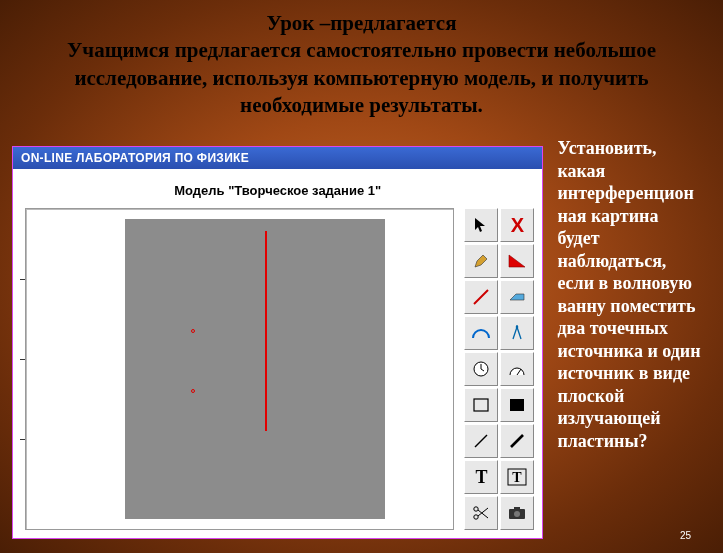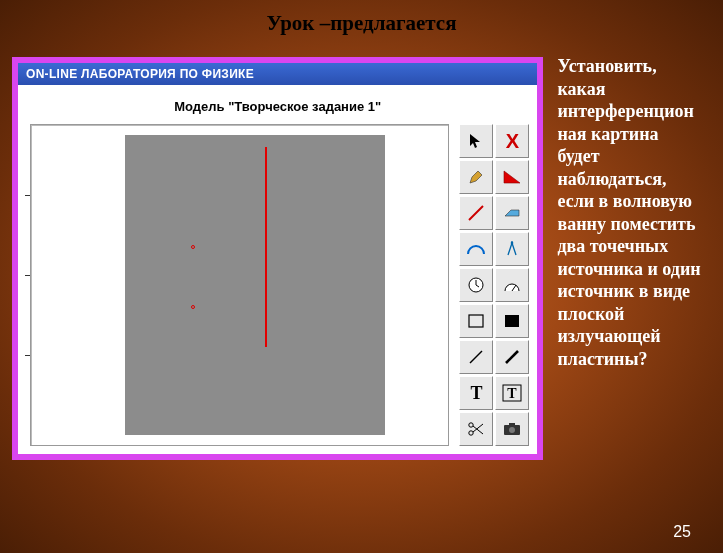--- a/index.html
+++ b/index.html
@@ -19,22 +19,22 @@
     line-height: 1.3;
     padding: 10px 20px 6px 20px;
   }
   .content-row {
     display: flex;
     padding: 0 12px;
   }
   .app-window {
     width: 540px;
     background: #fff;
-    border: 6px solid #d946ef;
-    margin-top: 14px;
+    border: 1px solid #d946ef;
+    margin-top: 21px;
   }
   .titlebar {
     background: linear-gradient(#3a6ad4, #2a4fb0);
     color: #fff;
     font-family: Arial, sans-serif;
     font-size: 12px;
     font-weight: bold;
     padding: 4px 8px;
     letter-spacing: 0.3px;
   }
@@ -117,28 +117,29 @@
     line-height: 1.25;
     padding: 12px 6px 0 14px;
     width: 170px;
   }
   .page-num {
     position: absolute;
     right: 32px;
     bottom: 12px;
     color: #fff;
     font-family: Arial, sans-serif;
-    font-size: 16px;
+    font-size: 10px;
   }
 </style>
 </head>
 <body>
 
 <div class="heading">
   <div>Урок –предлагается</div>
+  <div>Учащимся предлагается самостоятельно провести небольшое исследование, используя компьютерную модель, и получить необходимые результаты.</div>
 </div>
 
 <div class="content-row">
 
   <div class="app-window">
     <div class="titlebar">ON-LINE ЛАБОРАТОРИЯ ПО ФИЗИКЕ</div>
     <div class="model-title">Модель "Творческое задание 1"</div>
 
     <div class="workspace">
 

